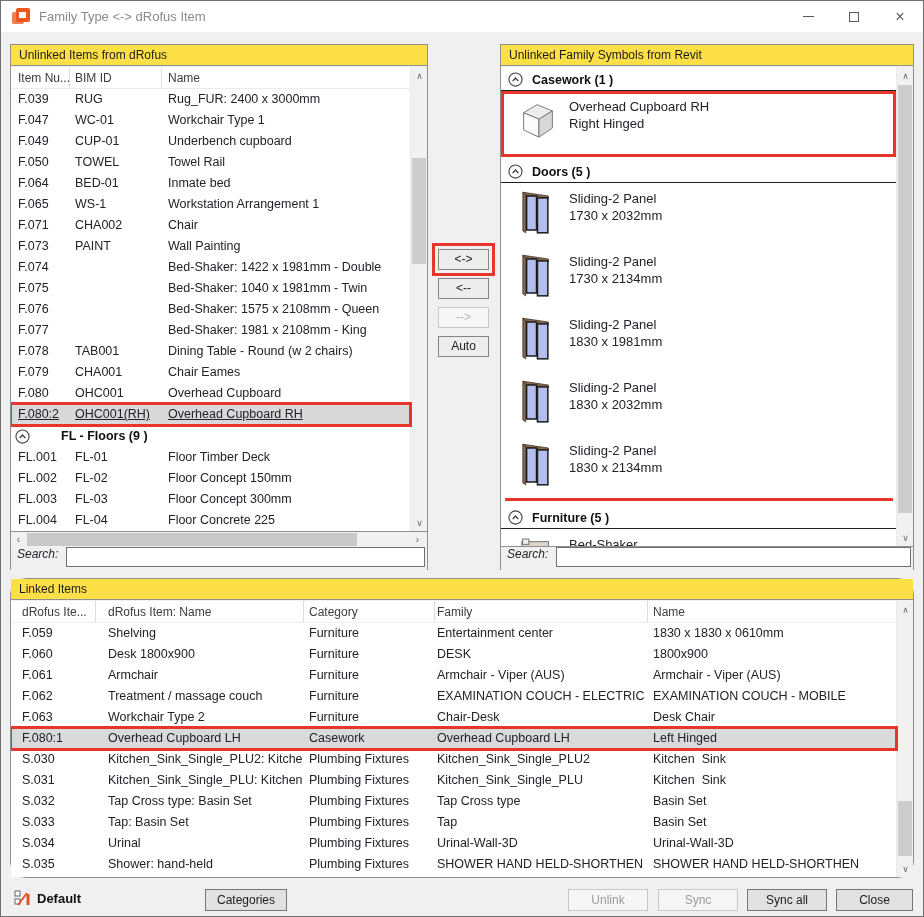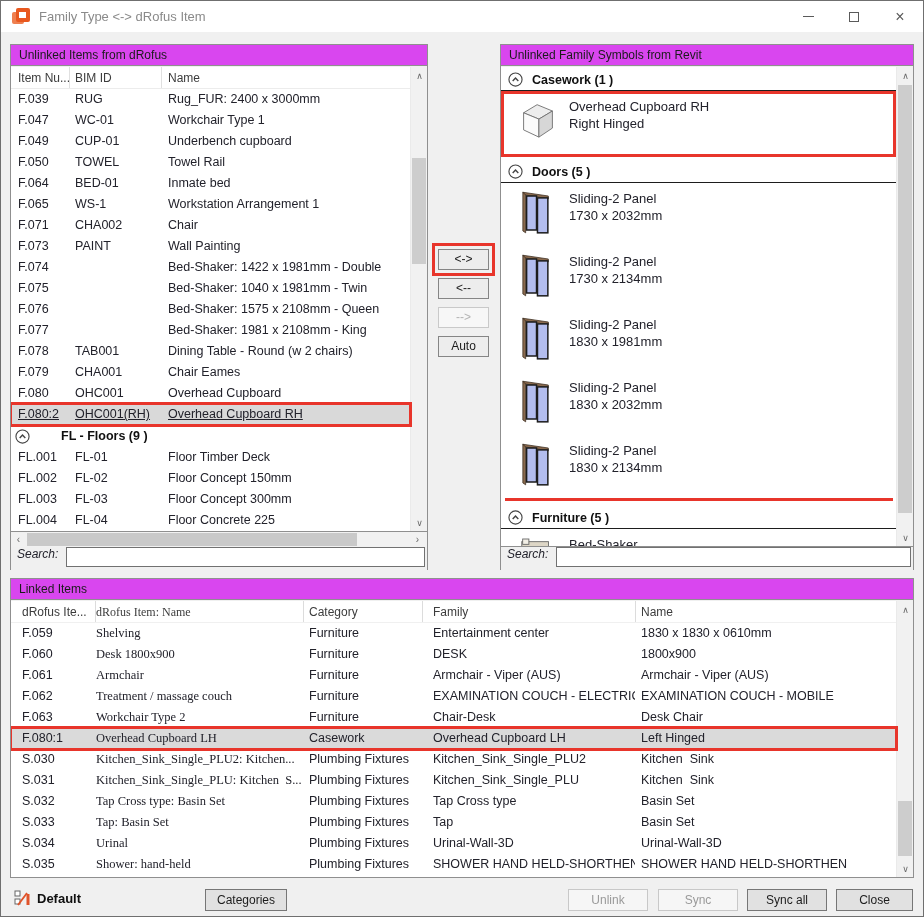--- a/index.html
+++ b/index.html
@@ -22,21 +22,21 @@
   .app-icon .sq-inner { position:absolute; left:7px; top:4px; width:7px; height:6px; background:#ffffff; }
   .title-text { position:absolute; left:38px; top:0; line-height:31px; color:#8a8a8a; font-size:13px; }
   .win-controls { position:absolute; right:0; top:0; height:31px; display:flex; }
   .win-btn { width:46px; height:31px; display:flex; align-items:center; justify-content:center; color:#5a5a5a; }
   .glyph-min { width:11px; height:1px; background:#5a5a5a; }
   .glyph-max { width:10px; height:10px; border:1px solid #5a5a5a; }
   .glyph-close { font-size:16px; line-height:1; }
 
   
   .panel { position:absolute; background:#f0f0f0; border:1px solid #8f8f8f; }
-  .panel-title { height:21px; line-height:21px; padding-left:8px; background:#d946ef; border-bottom:1px solid #8f8f8f; color:#1b1b1b; }
+  .panel-title { height:21px; line-height:21px; padding-left:8px; background:#fde047; border-bottom:1px solid #8f8f8f; color:#1b1b1b; }
 
   
   .left-panel { left:10px; top:44px; width:418px; height:526px; }
   .left-table { position:absolute; left:0; right:0; top:22px; height:465px; background:#fff; border-bottom:1px solid #8f8f8f; overflow:hidden; }
   .lhead { display:flex; height:22px; color:#3c3c3c; border-bottom:1px solid #ececec; margin-right:17px; }
   .lhead > div { line-height:22px; white-space:pre; overflow:hidden; }
   .lhead .lc1, .lhead .lc2 { border-right:1px solid #e0e0e0; }
   .lc1 { width:59px; padding-left:7px; }
   .lc2 { width:92px; padding-left:5px; }
   .lc3 { flex:1; padding-left:6px; }
@@ -79,28 +79,28 @@
   .ritem-icon { margin-left:19px; margin-top:8px; width:36px; height:46px; flex:none; }
   .ritem-text { margin-left:13px; padding-top:7px; line-height:17px; font-size:13px; white-space:pre; }
   .red-line { position:absolute; left:4px; right:20px; top:431px; height:3px; background:#e8352b; z-index:6; }
 
   
   .mid-btn { position:absolute; left:438px; width:51px; height:21px; background:#ededed; border:1px solid #858585; color:#1c1c1c; text-align:center; line-height:19px; font-size:12px; white-space:pre; }
   .mid-btn.disabled { border-color:#c9c9c9; color:#b4b4b4; background:#f7f7f7; }
   .mid-btn.hl-out { outline:3px solid #e8352b; outline-offset:3px; }
 
   
-  .linked-panel { left:10px; top:578px; width:904px; height:300px; }
+  .linked-panel { left:10px; top:578px; width:904px; height:300px;border-radius:16px; }
   .linked-table { position:absolute; left:0; right:0; top:22px; bottom:0; background:#fff; overflow:hidden; }
   .khead { display:flex; height:22px; color:#3c3c3c; margin-right:17px; border-bottom:1px solid #f0f0f0; }
   .khead > div { line-height:22px; white-space:pre; overflow:hidden; }
   .kc1 { width:84px; padding-left:11px; }
-  .kc2 { width:208px; padding-left:0; border-left:1px solid #dcdcdc;font-family:Liberation Serif, serif; }
+  .kc2 { width:208px; padding-left:12px; border-left:1px solid #dcdcdc; }
   .kc3 { width:119px; padding-left:5px; border-left:1px solid #dcdcdc; }
-  .kc4 { width:213px; padding-left:10px; border-left:1px solid #dcdcdc; }
+  .kc4 { width:213px; padding-left:2px; border-left:1px solid #dcdcdc;margin-left:12px; }
   .kc5 { flex:1; padding-left:5px; border-left:1px solid #dcdcdc; }
   .krows { position:absolute; top:22px; left:0; right:0; }
   .krow { display:flex; height:21px; line-height:21px; margin-right:17px; font-size:12.5px; }
   .krow > div { white-space:pre; overflow:hidden; border-left:1px solid transparent; }
   .krow > .kc1 { border-left:none; }
   .krow.sel { background:#dadada; }
 
   
   .default-icon { position:absolute; left:14px; top:890px; width:18px; height:18px; }
   .default-label { position:absolute; left:37px; top:890px; line-height:18px; font-weight:bold; font-size:13px; color:#101010; white-space:pre; }

